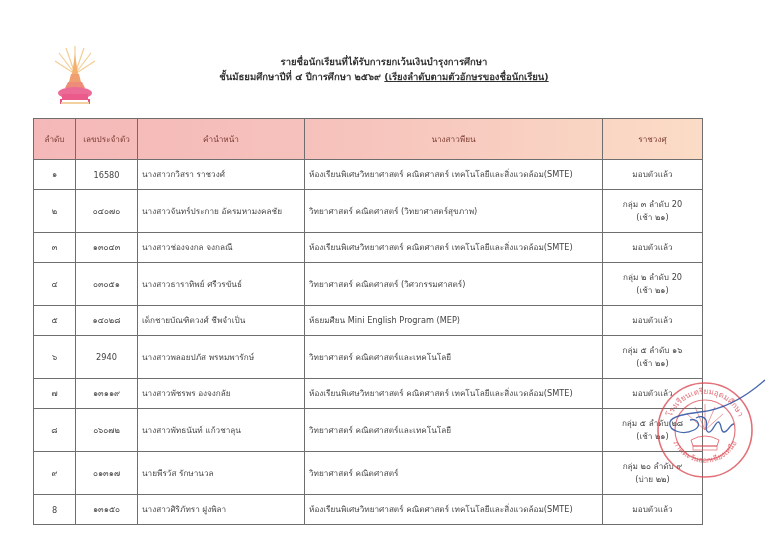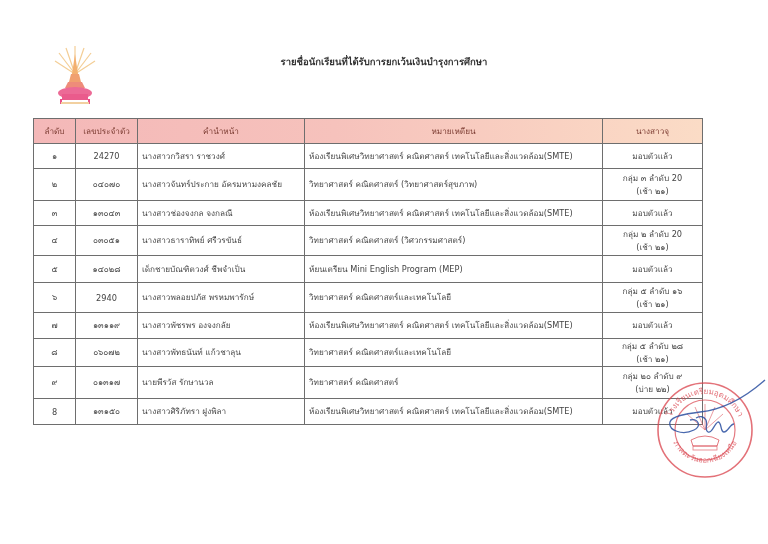--- a/index.html
+++ b/index.html
@@ -12,21 +12,21 @@
     position: absolute; left: 0; top: 54px; width: 768px; text-align: center;
     font-size: 9.5px; line-height: 15px; color: #333; font-weight: bold;
   }
   .title-block .line { display: block; }
   .title-block .ul { text-decoration: underline; }
   table.roster {
     position: absolute; left: 33px; top: 118px; border-collapse: collapse;
     font-size: 8.2px; color: #444;
   }
   table.roster th, table.roster td {
-    border: 1px solid #6e6e6e; padding: 0 4px; vertical-align: middle; white-space: nowrap;
+    border: 1px solid #6e6e6e; padding: 8px 4px; vertical-align: middle; white-space: nowrap;
   }
   table.roster th {
     height: 24px; font-weight: normal; color: #7a3a30; text-align: center;
   }
   thead tr { background: linear-gradient(90deg, #f4b8b8 0%, #f6c2bc 45%, #fbdcc6 100%); }
   td.c { text-align: center; }
   td.l { text-align: left; }
   td .sub { display: block; }
   .stamp { position: absolute; left: 655px; top: 380px; width: 100px; height: 100px; }
   .signature { position: absolute; left: 660px; top: 372px; width: 108px; height: 80px; }
@@ -51,43 +51,47 @@
     <ellipse cx="23" cy="49" rx="17" ry="6" fill="#ec6a96"></ellipse>
     <rect x="10" y="50" width="26" height="6" fill="#ea5b8c"></rect>
     <rect x="8" y="55" width="2" height="5" fill="#e85088"></rect>
     <rect x="36" y="55" width="2" height="5" fill="#e85088"></rect>
     <rect x="9" y="58" width="28" height="2" fill="#f2d0a0"></rect>
   </svg>
 </div>
 
 <div class="title-block">
   <span class="line">รายชื่อนักเรียนที่ได้รับการยกเว้นเงินบำรุงการศึกษา</span>
+  <span class="line">
+    <span>ชั้นมัธยมศึกษาปีที่ ๔ ปีการศึกษา ๒๕๖๙</span>
+    <span class="ul">(เรียงลำดับตามตัวอักษรของชื่อนักเรียน)</span>
+  </span>
 </div>
 
 <table class="roster">
   <colgroup>
     <col style="width:42px">
     <col style="width:62px">
     <col style="width:167px">
     <col style="width:298px">
     <col style="width:100px">
   </colgroup>
   <thead>
     <tr>
       <th>ลำดับ</th>
       <th>เลขประจำตัว</th>
       <th>คำนำหน้า</th>
-      <th>หมายเหตียน</th>
-      <th>นางสาวจุ</th>
+      <th>นางสาวพียน</th>
+      <th>ราชวงศุ</th>
     </tr>
   </thead>
   <tbody>
     <tr style="height:25px">
       <td class="c">๑</td>
-      <td class="c">24270</td>
+      <td class="c">16580</td>
       <td class="l">นางสาวกวิสรา  ราชวงศ์</td>
       <td class="l">ห้องเรียนพิเศษวิทยาศาสตร์ คณิตศาสตร์ เทคโนโลยีและสิ่งแวดล้อม(SMTE)</td>
       <td class="c">
           <span class="sub">มอบตัวแล้ว</span>
         </td>
     </tr>
     <tr style="height:32px">
       <td class="c">๒</td>
       <td class="c">๐๔๐๗๐</td>
       <td class="l">นางสาวจันทร์ประกาย  อัครมหามงคลชัย</td>
@@ -113,21 +117,21 @@
       <td class="l">วิทยาศาสตร์ คณิตศาสตร์ (วิศวกรรมศาสตร์)</td>
       <td class="c">
           <span class="sub">กลุ่ม ๒ ลำดับ 20</span>
           <span class="sub">(เช้า ๒๑)</span>
         </td>
     </tr>
     <tr style="height:27px">
       <td class="c">๕</td>
       <td class="c">๑๔๐๒๘</td>
       <td class="l">เด็กชายบัณฑิตวงศ์  ชีพจำเป็น</td>
-      <td class="l">ห้ยนเตรียน Mini English Program (MEP)</td>
+      <td class="l">ห้ธยมศียน Mini English Program (MEP)</td>
       <td class="c">
           <span class="sub">มอบตัวแล้ว</span>
         </td>
     </tr>
     <tr style="height:30px">
       <td class="c">๖</td>
       <td class="c">2940</td>
       <td class="l">นางสาวพลอยปภัส  พรหมพารักษ์</td>
       <td class="l">วิทยาศาสตร์ คณิตศาสตร์และเทคโนโลยี</td>
       <td class="c">

